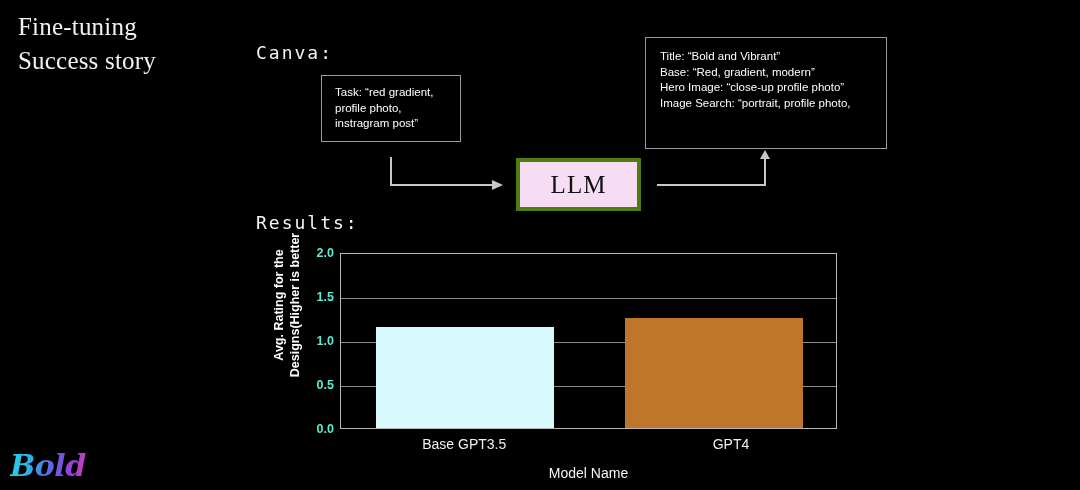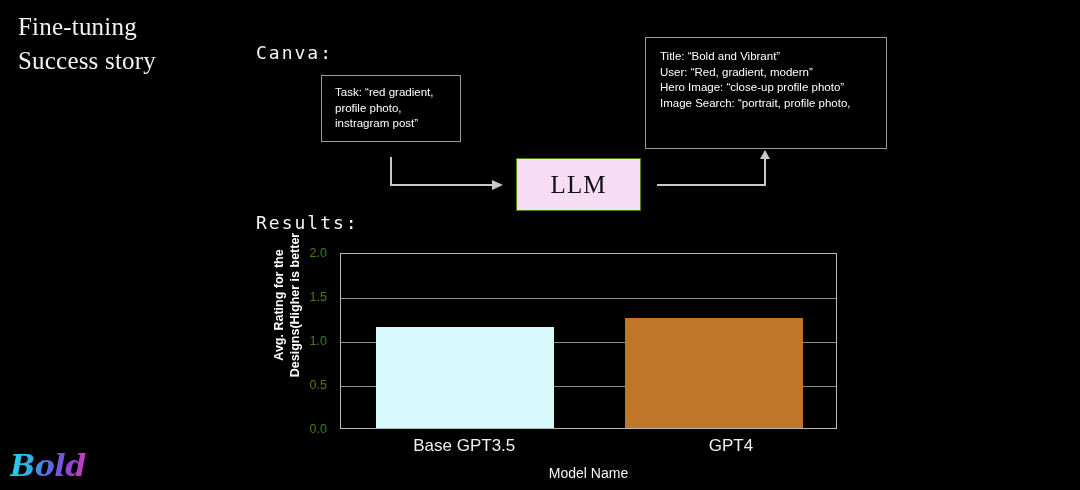--- a/index.html
+++ b/index.html
@@ -60,21 +60,21 @@
     line-height: 15.6px;
     color: #ffffff;
     white-space: nowrap;
   }
   .box-line b { font-weight: normal; }
 
   #llm-box {
     position: absolute;
     left: 516px; top: 158px; width: 125px; height: 53px;
     background: #f6ddf4;
-    border: 1px solid #4d7c0f;
+    border: 4px solid #4d7c0f;
     box-sizing: border-box;
     display: flex;
     align-items: center;
     justify-content: center;
   }
   #llm-label {
     font-family: "Liberation Serif", serif;
     font-size: 25px;
     color: #111111;
     letter-spacing: 1px;
@@ -112,38 +112,38 @@
     width: 100%;
     height: 1px;
     background: #8d8d8d;
   }
   .bar {
     position: absolute;
     bottom: 0;
   }
   .ytick {
     position: absolute;
-    right: 7px;
+    right: 0;
     transform: translateY(-50%);
     font-size: 12.5px;
-    color: #4d7c0f;
-    font-weight: 400;
+    color: #5eead4;
+    font-weight: 700;
   }
   #ytick-col {
     position: absolute;
     left: 52px;
     top: 13px;
     width: 42px;
     height: 176px;
   }
   .xtick {
     position: absolute;
     top: 196px;
     transform: translateX(-50%);
-    font-size: 17px;
+    font-size: 14px;
     color: #f0f0f0;
   }
   #xaxis-title {
     position: absolute;
     left: 100px;
     top: 225px;
     width: 497px;
     text-align: center;
     font-size: 14px;
     color: #f5f5f5;
@@ -195,21 +195,21 @@
   <div class="box-line">profile photo,</div>
   <div class="box-line">instragram post”</div>
 </div>
 
 <div id="llm-box">
   <span id="llm-label">LLM</span>
 </div>
 
 <div class="flow-box" id="output-box">
   <div class="box-line"><b>Title:</b> <span>“Bold and Vibrant”</span></div>
-  <div class="box-line"><b>User:</b> <span>“Red, gradient, modern”</span></div>
+  <div class="box-line"><b>Base:</b> <span>“Red, gradient, modern”</span></div>
   <div class="box-line"><b>Hero Image:</b> <span>“close-up profile photo”</span></div>
   <div class="box-line"><b>Image Search:</b> <span>“portrait, profile photo,</span></div>
 </div>
 
 <svg id="flow-arrows" viewBox="0 0 1080 490">
   <g stroke="#c8c8c8" stroke-width="2" fill="none">
     <path d="M391,157 L391,185 L492,185"></path>
     <path d="M657,185 L765,185 L765,158"></path>
   </g>
   <polygon points="492,180 503,185 492,190" fill="#c8c8c8"></polygon>

